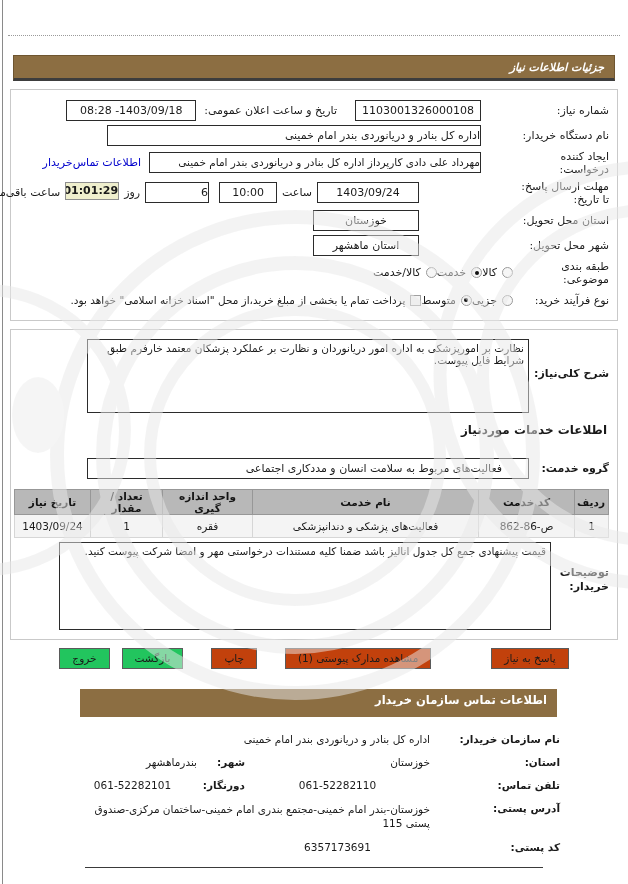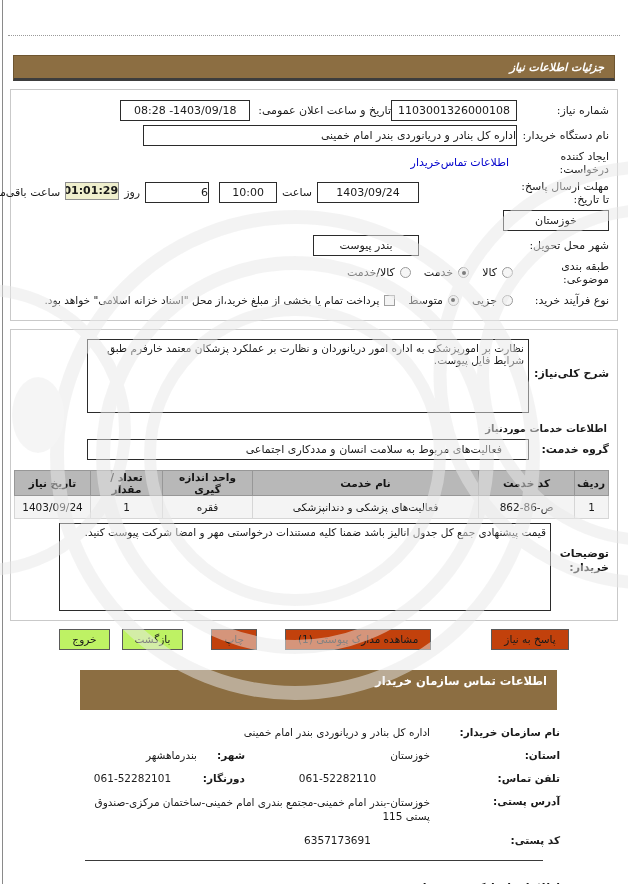--- a/index.html
+++ b/index.html
@@ -19,21 +19,21 @@
     margin:19px 13px 0; height:26px; line-height:24px;
     background:#8c6e42; color:#ffffff; font-weight:bold; font-size:11px;
     padding-right:10px; border:1px solid #6e5530; border-bottom:3px solid #3d3d3d;font-style:italic;
   }
   .panel { margin:8px 10px 0; border:1px solid #c9c9c9; background:#fff; padding:6px 8px; position:relative; z-index:1; }
   .row { display:flex; align-items:center; margin:3px 0; min-height:22px; }
   .row.top { align-items:flex-start; }
   .lbl { flex:none; color:#1a1a1a; padding-top:1px; }
   .bold { font-weight:bold; }
   .stack span { display:block; line-height:13px; }
-  .w58{width:58px;} .w80{width:80px;} .w92{width:92px;} .w96{width:96px;}
+  .w58{width:58px;} .w80{width:80px;} .w92{width:92px;margin-left:36px;} .w96{width:96px;}
   .w102{width:102px;} .w106{width:106px;} .w126{width:126px;}
   .w130{width:130px;} .w190{width:190px;} .w332{width:332px;} .w374{width:374px;}
   .w442{width:442px;} .w492{width:492px;}
   .box {
     flex:none; border:1px solid #2b2b2b; background:#fff; height:21px; line-height:19px;
     padding:0 0; overflow:hidden; white-space:nowrap;
   }
   .center { text-align:center; }
   .tar { text-align:right; }
   .tbox {
@@ -41,52 +41,52 @@
     font-size:10.5px; overflow:hidden; text-align:right;
   }
   .h74 { height:74px; } .h88 { height:88px; }
   .timer {
     flex:none; width:54px; height:18px; line-height:15px; text-align:center;
     background:#efefcd; border:1px solid #8f8f8f; font-weight:bold; font-size:11px;
     overflow:hidden; margin-top:-3px;
   } .gap10{width:10px;flex:none;}
   .inline-lbl { flex:none; margin:0 5px; }
   .link { color:#0000cc; text-decoration:none; font-size:11px; flex:none; margin-right:8px; cursor:pointer; }
-  .opt { display:flex; align-items:center; flex:none; margin-left:13px; }
+  .opt { display:flex; align-items:center; flex:none; }
   .radio {
     width:11px; height:11px; border:1px solid #9a9a9a; border-radius:50%;
     background:#f6f6f6; flex:none; margin-left:5px; position:relative;
   }
   .radio.checked::after {
     content:""; position:absolute; top:2.5px; left:2.5px; width:4px; height:4px;
     border-radius:50%; background:#111;
   }
   .checkbox {
     width:11px; height:11px; border:1px solid #a0a0a0; background:#f4f4f4; flex:none; margin-left:5px;
   }
-  .subheading { font-weight:bold; font-size:10px; margin:10px 2px 4px; }
+  .subheading { font-weight:bold; font-size:12px; margin:10px 2px 20px; }
   table { border-collapse:collapse; width:594px; margin:10px 0 4px; table-layout:fixed; }
   th {
     background:#b8b8b8; color:#141414; font-weight:bold; font-size:10.5px;
     height:21px; border:1px solid #979797; padding:0 3px;
   }
   td {
     background:#f4f4f4; font-size:10.5px; height:23px; text-align:center;
     border:1px solid #d6d6d6; padding:0 3px; overflow:hidden; white-space:nowrap;
   }
   .btn-row { display:flex; justify-content:center; align-items:center; margin-top:8px; position:relative; z-index:1; }
   .btn {
     flex:none; height:21px; line-height:19px; font-size:10.5px; text-align:center;
     border:1px solid #5a5a5a; padding:0 12px; cursor:pointer;
   }
   .btn.green { background:#c2410c;margin-left:16px; }
-  .btn.pink  { background:#bef264; }
+  .btn.pink  { background:#22c55e; }
   .bgap12{width:12px;flex:none;} .bgap44{width:44px;flex:none;}
   .sub-header {
-    margin:20px 71px 0 0; width:477px; height:40px; line-height:23px;
+    margin:20px 71px 0 0; width:477px; height:28px; line-height:23px;
     background:#8c6e42; color:#fff; font-weight:bold; font-size:11.5px; padding-right:10px;
     position:relative; z-index:1;
   }
   .contact { margin:16px 68px 0 0; width:492px; font-size:10.5px; position:relative; z-index:1; }
   .crow { display:flex; align-items:flex-start; margin-bottom:11px; }
   .clbl { flex:none; width:130px; font-weight:bold; }
   .clbl2 { flex:none; width:48px; font-weight:bold; }
   .cval { flex:none; width:185px; text-align:right; }
   .cval.numv { text-align:center; }
   .cval2 { flex:1; text-align:right; }
@@ -101,56 +101,58 @@
 
 <div class="left-line"></div>
 <div class="top-strip"></div>
 
 <div class="main-header">جزئیات اطلاعات نیاز</div>
 
 <div class="panel">
   <div class="row">
     <div class="lbl w92">شماره نیاز:</div>
     <div class="box w126 center">1103001326000108</div>
-    <div class="lbl" style="margin-left:8px;">تاریخ و ساعت اعلان عمومی:</div>
+    <div class="lbl" style="margin-right:18px;margin-left:8px;">تاریخ و ساعت اعلان عمومی:</div>
     <div class="box w130 center">1403/09/18- 08:28</div>
   </div>
 
   <div class="row">
     <div class="lbl w92">نام دستگاه خریدار:</div>
     <div class="box w374 tar">اداره کل بنادر و دریانوردی بندر امام خمینی</div>
   </div>
 
   <div class="row">
     <div class="lbl w92">ایجاد کننده درخواست:</div>
+    <div class="box w332 tar" style="font-size:10.5px;">مهرداد علی دادی کارپرداز اداره کل بنادر و دریانوردی بندر امام خمینی</div>
     <a class="link">اطلاعات تماس‌خریدار</a>
   </div>
 
   <div class="row">
     <div class="lbl w190 stack">
       <span>مهلت ارسال پاسخ:</span>
       <span>تا تاریخ:</span>
     </div>
     <div class="box w102 center">1403/09/24</div>
     <div class="inline-lbl">ساعت</div>
     <div class="box w58 center">10:00</div>
     <div class="gap10"></div>
     <div class="box" style="width:64px;">6</div>
     <div class="inline-lbl">روز</div>
     <div class="timer">01:01:29</div>
     <div class="inline-lbl">ساعت باقی‌مانده</div>
   </div>
 
   <div class="row">
+    <div class="lbl w190">استان محل تحویل:</div>
     <div class="box w106 center">خوزستان</div>
   </div>
 
   <div class="row">
     <div class="lbl w190">شهر محل تحویل:</div>
-    <div class="box w106 center">بندر پیوست</div>
+    <div class="box w106 center">استان ماهشهر</div>
   </div>
 
   <div class="row">
     <div class="lbl w96">طبقه بندی موضوعی:</div>
     <div class="opt">
       <span class="radio"></span>
       <span>کالا</span>
     </div>
     <div class="opt">
       <span class="radio checked"></span>

